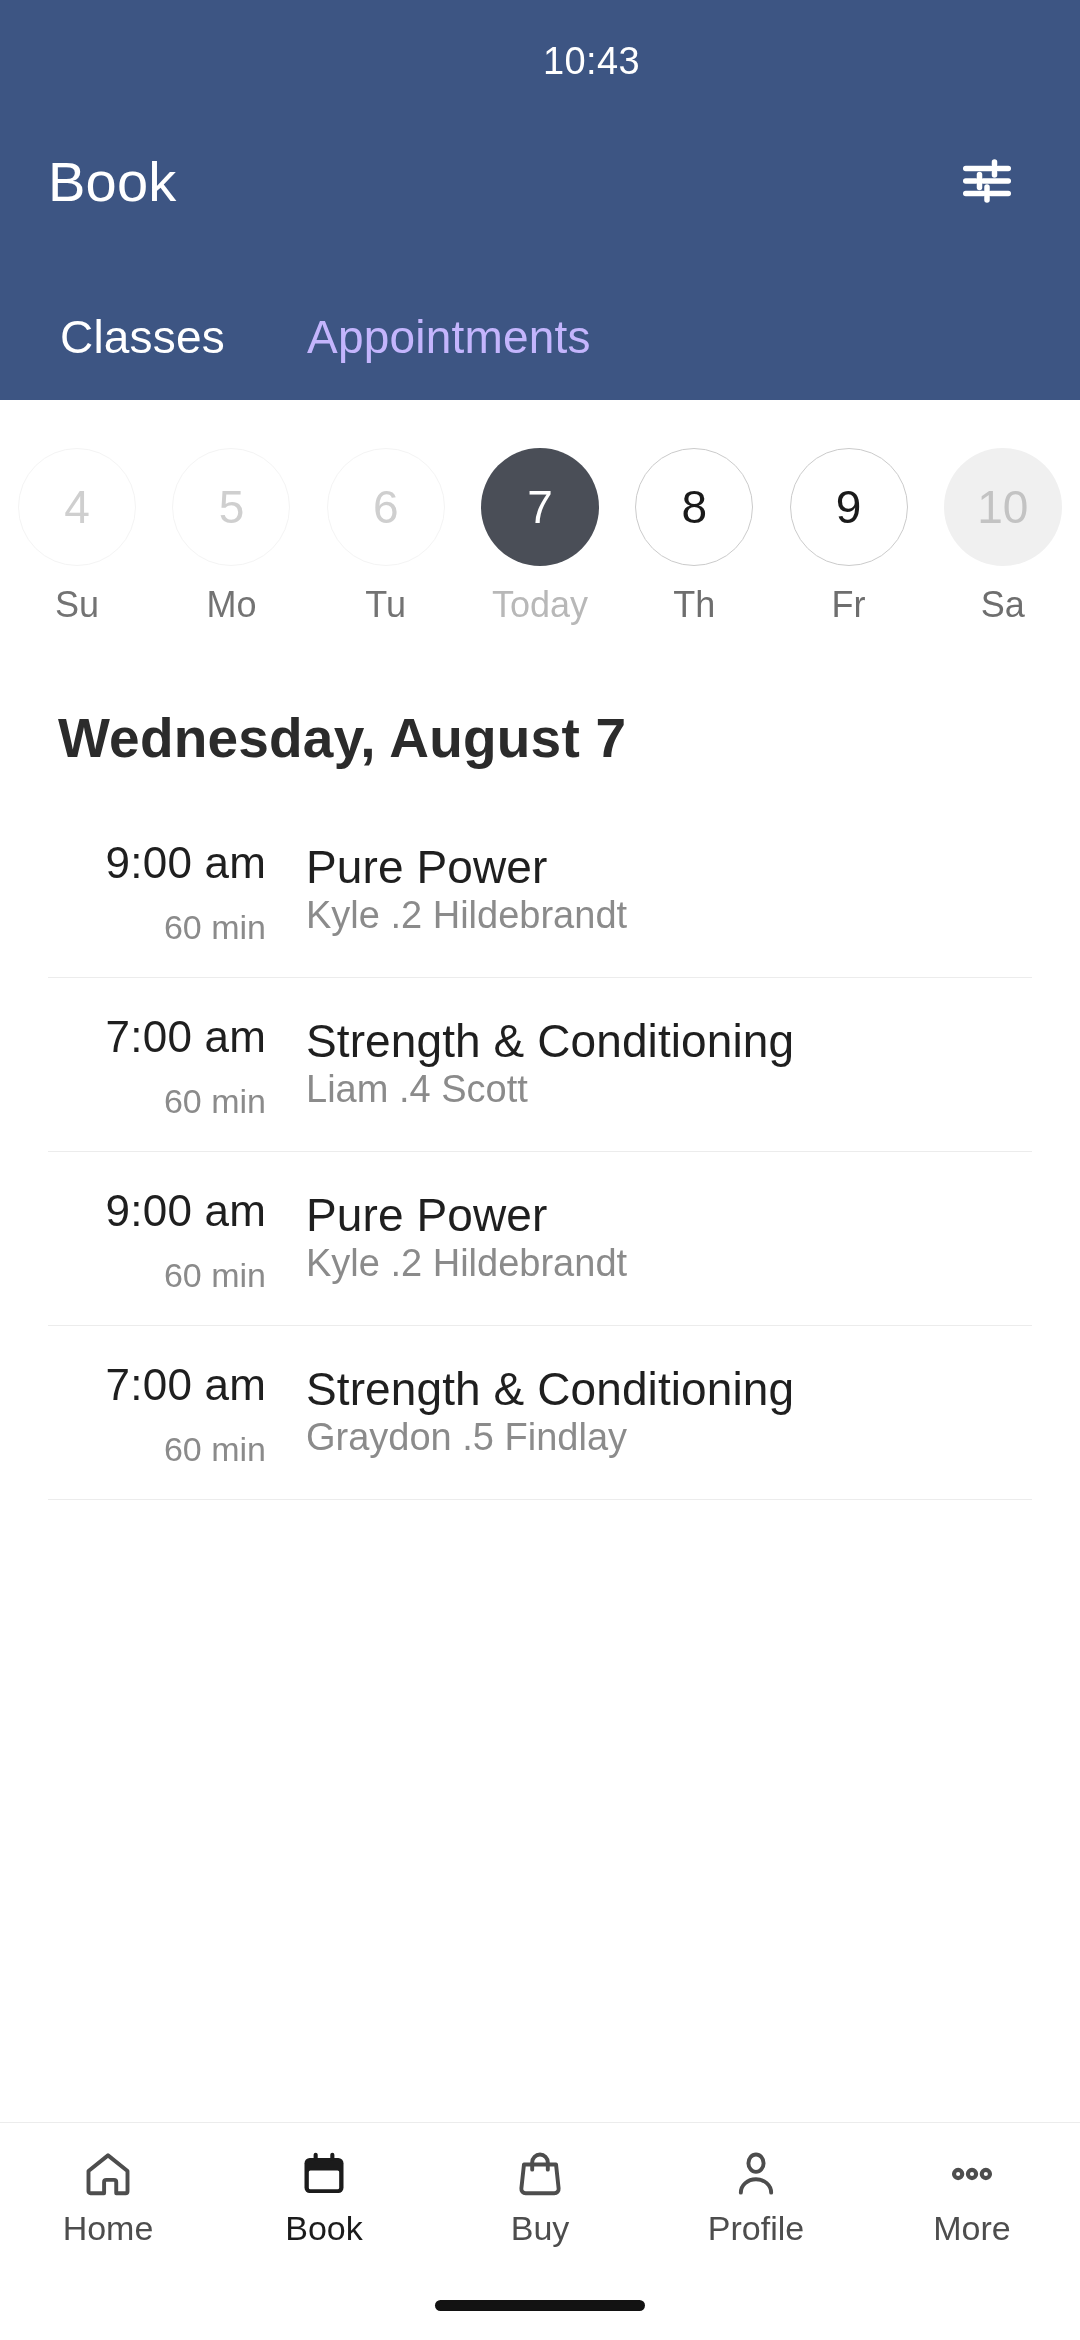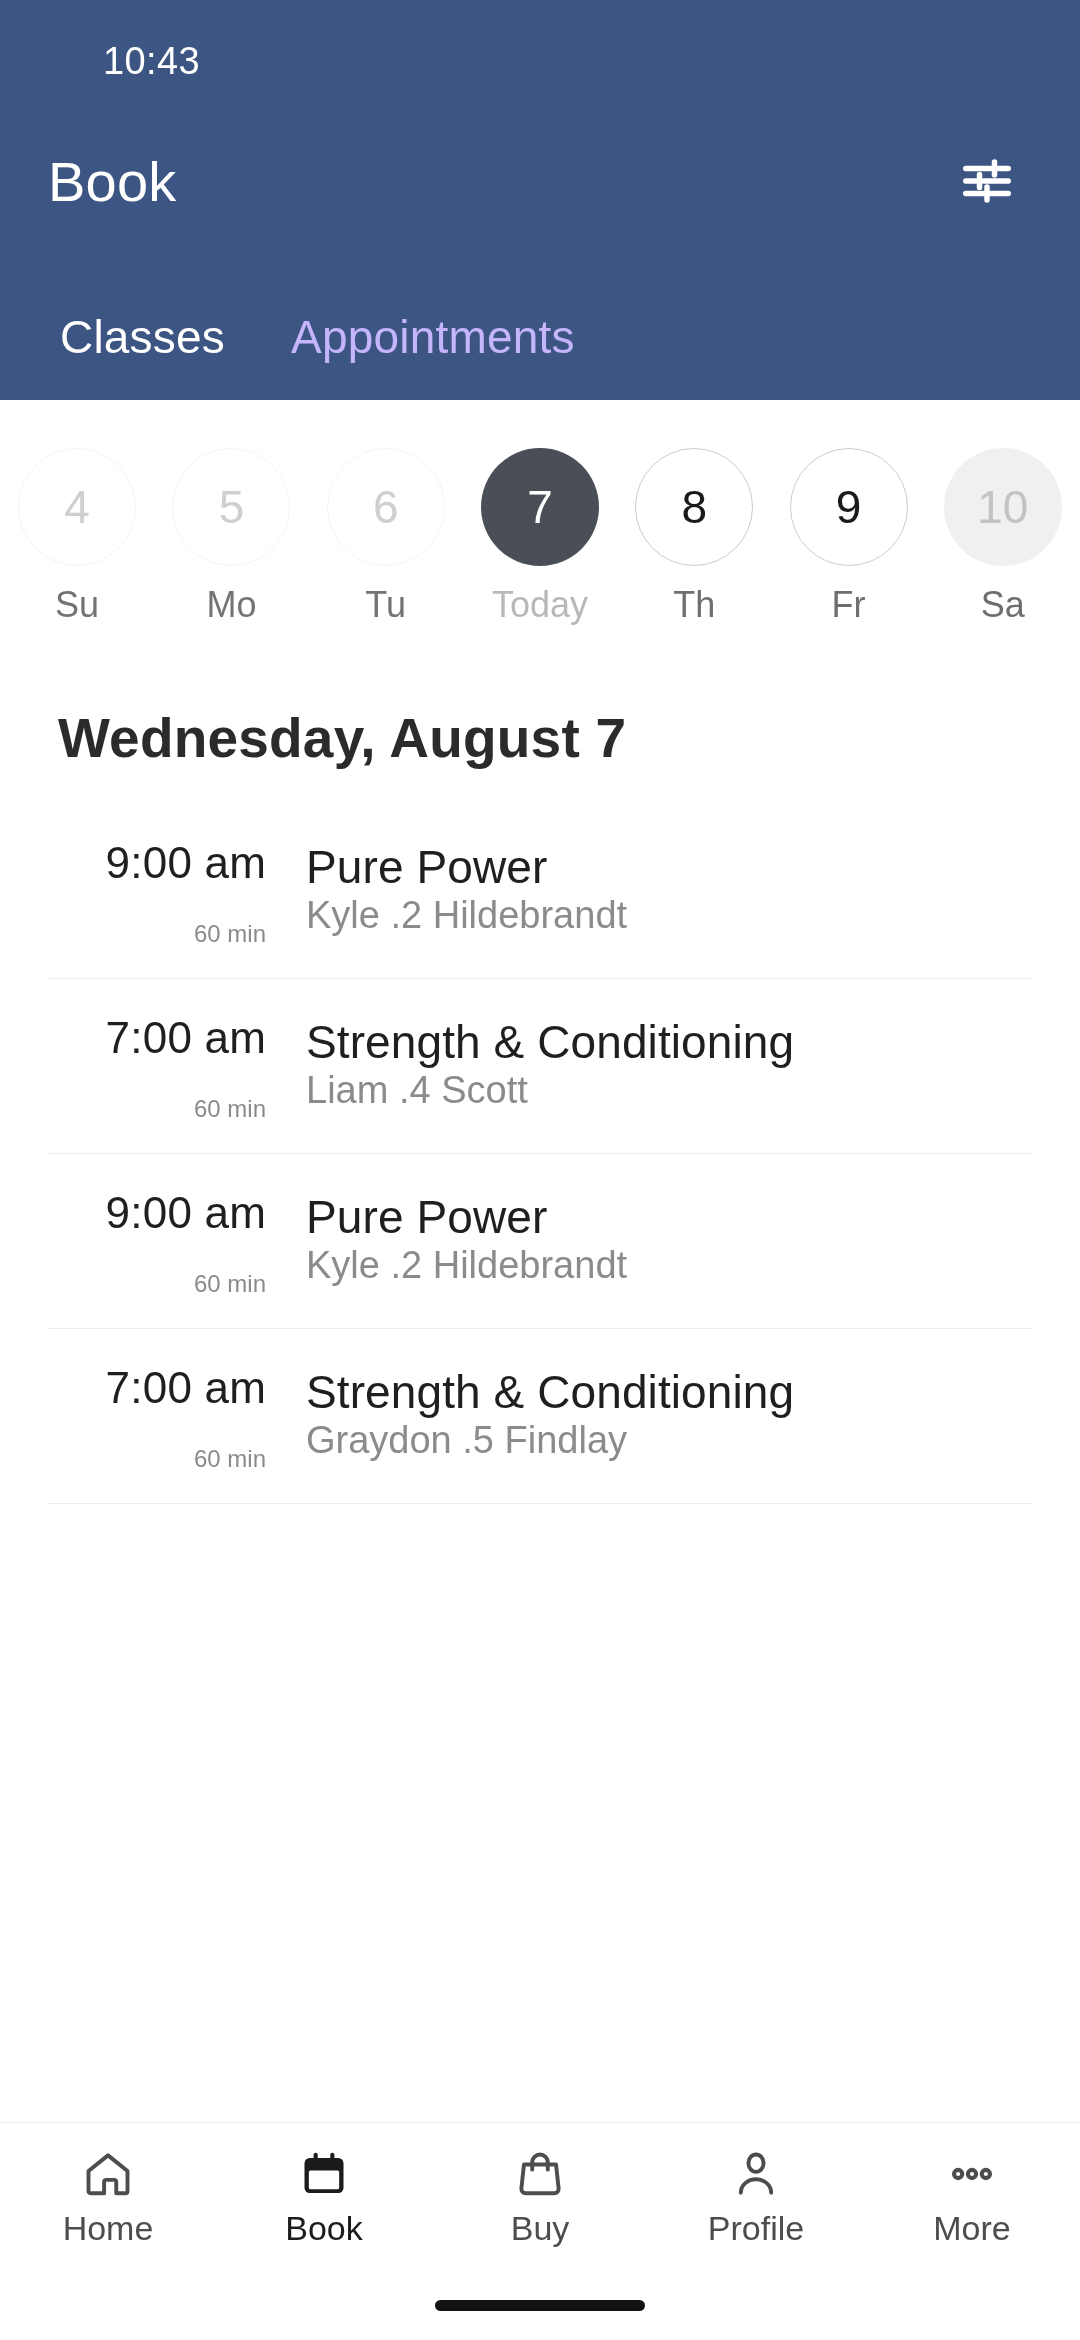--- a/index.html
+++ b/index.html
@@ -7,28 +7,28 @@
     width:1080px; height:2340px;
     background:#ffffff;
     font-family:"Liberation Sans", sans-serif;
     -webkit-font-smoothing:antialiased;
     overflow:hidden;
   }
   #app { position:relative; width:1080px; height:2340px; display:flex; flex-direction:column; background:#ffffff; }
 
   
   .header { background:#3d5583; width:100%; flex:0 0 auto; padding-bottom:0; }
-  .statusbar { height:122px; display:flex; align-items:center; padding-left:103px; }
+  .statusbar { height:122px; display:flex; align-items:center; padding-left:103px;justify-content:center; }
   .status-time { color:#ffffff; font-size:38px; letter-spacing:0.4px; }
 
   .titlebar { height:118px; display:flex; align-items:center; justify-content:space-between; padding:0 48px 0 48px; }
   .app-title { color:#ffffff; font-size:56px; font-weight:400; letter-spacing:0.2px; }
   .tune-btn { width:90px; height:90px; display:flex; align-items:center; justify-content:center; }
 
-  .tabs { display:flex; align-items:flex-end; height:160px; padding:0 0 36px 30px; gap:6px; }
+  .tabs { display:flex; align-items:flex-end; height:160px; padding:0 0 36px 30px; gap:22px; }
   .tab { font-size:46px; padding:0 30px; letter-spacing:0.2px; }
   .tab.active { color:#ffffff; }
   .tab.inactive { color:#c4b5fd; }
 
   
   .datestrip { display:flex; width:100%; padding:48px 0 28px 0; background:#ffffff; flex:0 0 auto; }
   .daycell { flex:1 1 0; display:flex; flex-direction:column; align-items:center; }
   .daycircle {
     width:118px; height:118px; border-radius:50%;
     display:flex; align-items:center; justify-content:center;
@@ -44,21 +44,21 @@
   .daylabel.normal { color:#6e6e6e; }
 
   
   .content { flex:1 1 auto; background:#ffffff; overflow:hidden; }
   .date-heading { font-size:55px; color:#2b2b2b; padding:52px 0 34px 58px; font-weight:700; letter-spacing:0.2px; }
 
   .class-list { padding:0 48px; }
   .class-row { display:flex; align-items:flex-start; padding:34px 0 30px 0; border-bottom:1.5px solid #ececec; }
   .col-time { width:258px; flex:0 0 258px; display:flex; flex-direction:column; align-items:flex-end; padding-right:40px; }
   .row-time { font-size:44px; color:#1f1f1f; letter-spacing:0.2px; }
-  .row-duration { font-size:24px; color:#8b8b8b; margin-top:32px;text-align:right; }
+  .row-duration { font-size:34px; color:#8b8b8b; margin-top:20px;text-align:right; }
   .col-info { flex:1 1 auto; display:flex; flex-direction:column; padding-top:2px; }
   .row-title { font-size:46px; color:#1f1f1f; letter-spacing:0.1px; white-space:nowrap; }
   .row-instructor { font-size:38px; color:#8b8b8b; margin-top:0; white-space:nowrap; }
 
   
   .bottomnav { flex:0 0 auto; border-top:1.5px solid #ececec; background:#ffffff; display:flex; height:148px; }
   .navitem { flex:1 1 0; display:flex; flex-direction:column; align-items:center; justify-content:center; gap:6px; }
   .navicon { height:58px; display:flex; align-items:center; justify-content:center; }
   .navlabel { font-size:34px; color:#4d4d4d; }
   .navitem.active .navlabel { color:#1b1b1b; }

